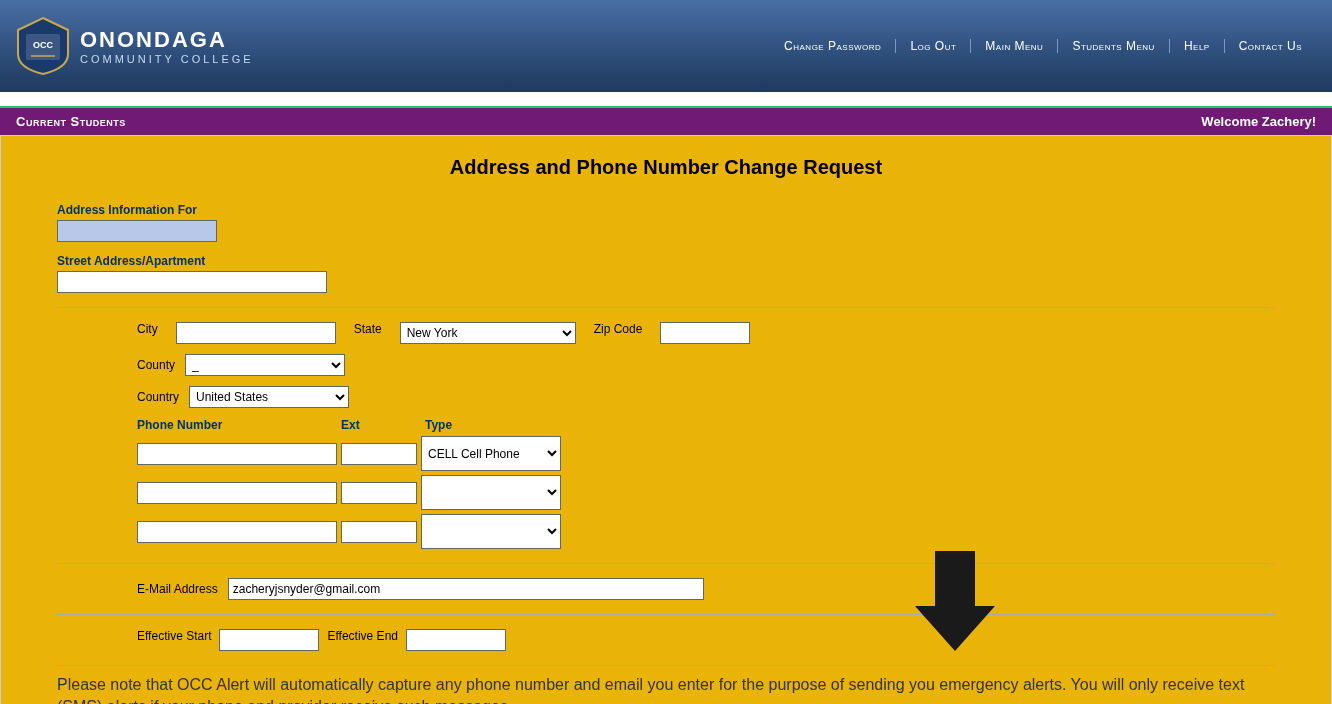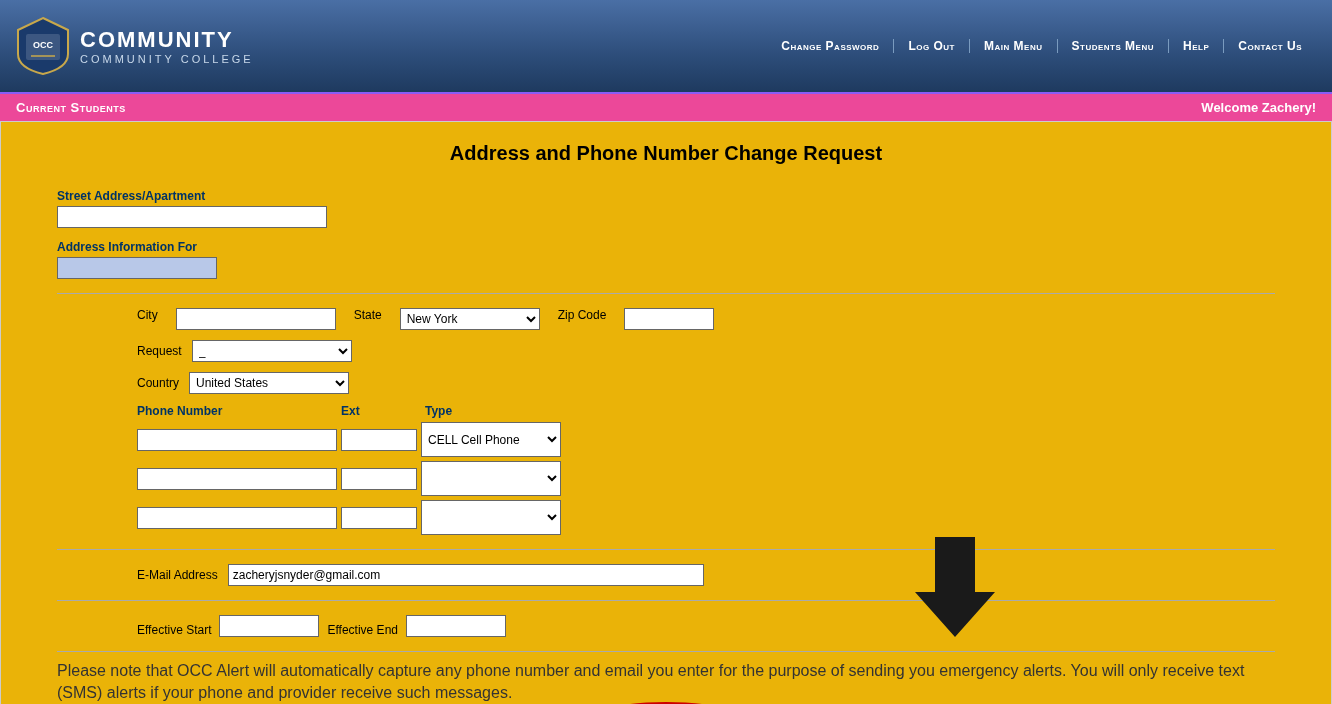--- a/index.html
+++ b/index.html
@@ -38,35 +38,36 @@
     .nav-links {
       display: flex;
       align-items: center;
       gap: 0;
     }
     .nav-links a {
       color: white;
       text-decoration: none;
       font-size: 12px;
       font-variant: small-caps;
-      font-weight: bold;
+      font-weight: normal;
       padding: 0 14px;
       border-right: 1px solid #7a9bbf;
       letter-spacing: 0.5px;
     }
     .nav-links a:last-child { border-right: none; }
 
     
     .sub-header {
-      background: #ec4899;
+      background: #701a75;
       display: flex;
       align-items: center;
       justify-content: space-between;
       padding: 6px 16px;
-      border-top: 2px solid #8b5cf6;
+      border-top: 2px solid #22c55e;
+      margin-top: 14px;
     }
     .sub-header-title {
       color: white;
       font-size: 13px;
       font-variant: small-caps;
       font-weight: bold;
       letter-spacing: 0.5px;
     }
     .welcome-text {
       color: white;
@@ -131,21 +132,21 @@
       display: flex;
       gap: 18px;
       margin-bottom: 10px;
       padding-left: 80px;
     }
     .inline-label {
       font-size: 12px;
       color: #000;
     }
     .city-input { width: 160px; height: 22px; }
-    .state-select { width: 140px; height: 22px; }
+    .state-select { width: 176px; height: 22px; }
     .zip-input { width: 90px; height: 22px; }
 
     .county-row, .country-row {
       display: flex;
       align-items: center;
       gap: 10px;
       margin-bottom: 10px;
       padding-left: 80px;
     }
     .county-select { width: 160px; height: 22px; }
@@ -185,21 +186,21 @@
       display: flex;
       align-items: center;
       gap: 10px;
       margin-bottom: 10px;
       padding-left: 80px;
     }
     .email-input { width: 476px; height: 22px; }
 
     .effective-row {
       display: flex;
-      align-items: flex-end;
+      align-items: flex-start;
       gap: 8px;
       padding-left: 80px;
       margin-bottom: 14px;
     }
     .eff-input { width: 100px; height: 22px; }
 
     .notice-text {
       font-size: 16px;
       color: #333;
       border-top: 1px solid #aaa;
@@ -265,21 +266,21 @@
 
 <div class="header">
   <div class="logo-area">
     <svg class="logo-shield" viewBox="0 0 54 60">
       <path d="M27 2 L52 14 L52 38 Q52 52 27 58 Q2 52 2 38 L2 14 Z" fill="#1a3a6b" stroke="#c8a84b" stroke-width="2"></path>
       <rect x="10" y="18" width="34" height="26" rx="2" fill="white" opacity="0.15"></rect>
       <text x="27" y="32" text-anchor="middle" fill="white" font-size="9" font-weight="bold">OCC</text>
       <path d="M15 40 L39 40" stroke="#c8a84b" stroke-width="1.5"></path>
     </svg>
     <div>
-      <div class="college-name">COMMUNITY</div>
+      <div class="college-name">ONONDAGA</div>
       <div class="college-sub">COMMUNITY COLLEGE</div>
     </div>
   </div>
   <nav class="nav-links">
     <a href="#">Change Password</a>
     <a href="#">Log Out</a>
     <a href="#">Main Menu</a>
     <a href="#">Students Menu</a>
     <a href="#">Help</a>
     <a href="#">Contact Us</a>
@@ -288,42 +289,42 @@
 
 <div class="sub-header">
   <span class="sub-header-title">Current Students</span>
   <span class="welcome-text">Welcome Zachery!</span>
 </div>
 
 <div class="main-content">
   <div class="page-title">Address and Phone Number Change Request</div>
 
   <div class="form-section">
+    <label class="field-label">Address Information For</label>
+    <input type="text" class="address-info-input" value="" style="">
+  </div>
+
+  <div class="form-section">
     <label class="field-label">Street Address/Apartment</label>
     <input type="text" class="street-address-input" value="" style="">
-  </div>
-
-  <div class="form-section">
-    <label class="field-label">Address Information For</label>
-    <input type="text" class="address-info-input" value="" style="">
   </div>
 
   <hr class="divider">
 
   <div class="city-state-row">
     <span class="inline-label">City</span>
     <input type="text" class="city-input" value="" style="">
     <span class="inline-label">State</span>
     <select class="state-select" id="state-select"><option value="Alabama">Alabama</option><option value="Alaska">Alaska</option><option value="Arizona">Arizona</option><option value="Arkansas">Arkansas</option><option value="California">California</option><option value="Colorado">Colorado</option><option value="Connecticut">Connecticut</option><option value="Delaware">Delaware</option><option value="Florida">Florida</option><option value="Georgia">Georgia</option><option value="Hawaii">Hawaii</option><option value="Idaho">Idaho</option><option value="Illinois">Illinois</option><option value="Indiana">Indiana</option><option value="Iowa">Iowa</option><option value="Kansas">Kansas</option><option value="Kentucky">Kentucky</option><option value="Louisiana">Louisiana</option><option value="Maine">Maine</option><option value="Maryland">Maryland</option><option value="Massachusetts">Massachusetts</option><option value="Michigan">Michigan</option><option value="Minnesota">Minnesota</option><option value="Mississippi">Mississippi</option><option value="Missouri">Missouri</option><option value="Montana">Montana</option><option value="Nebraska">Nebraska</option><option value="Nevada">Nevada</option><option value="New Hampshire">New Hampshire</option><option value="New Jersey">New Jersey</option><option value="New Mexico">New Mexico</option><option value="New York" selected="">New York</option><option value="North Carolina">North Carolina</option><option value="North Dakota">North Dakota</option><option value="Ohio">Ohio</option><option value="Oklahoma">Oklahoma</option><option value="Oregon">Oregon</option><option value="Pennsylvania">Pennsylvania</option><option value="Rhode Island">Rhode Island</option><option value="South Carolina">South Carolina</option><option value="South Dakota">South Dakota</option><option value="Tennessee">Tennessee</option><option value="Texas">Texas</option><option value="Utah">Utah</option><option value="Vermont">Vermont</option><option value="Virginia">Virginia</option><option value="Washington">Washington</option><option value="West Virginia">West Virginia</option><option value="Wisconsin">Wisconsin</option><option value="Wyoming">Wyoming</option></select>
     <span class="inline-label">Zip Code</span>
     <input type="text" class="zip-input" value="" style="">
   </div>
 
   <div class="county-row">
-    <span class="inline-label">Request</span>
+    <span class="inline-label">County</span>
     <select class="county-select" id="county-select"><option value="_">_</option><option value="Onondaga">Onondaga</option><option value="Cayuga">Cayuga</option><option value="Cortland">Cortland</option><option value="Madison">Madison</option><option value="Oswego">Oswego</option></select>
   </div>
 
   <div class="country-row">
     <span class="inline-label">Country</span>
     <select class="country-select" id="country-select"><option value="United States">United States</option><option value="Canada">Canada</option><option value="Mexico">Mexico</option></select>
   </div>
 
   <div class="phone-section">
     <div class="phone-header-row">

